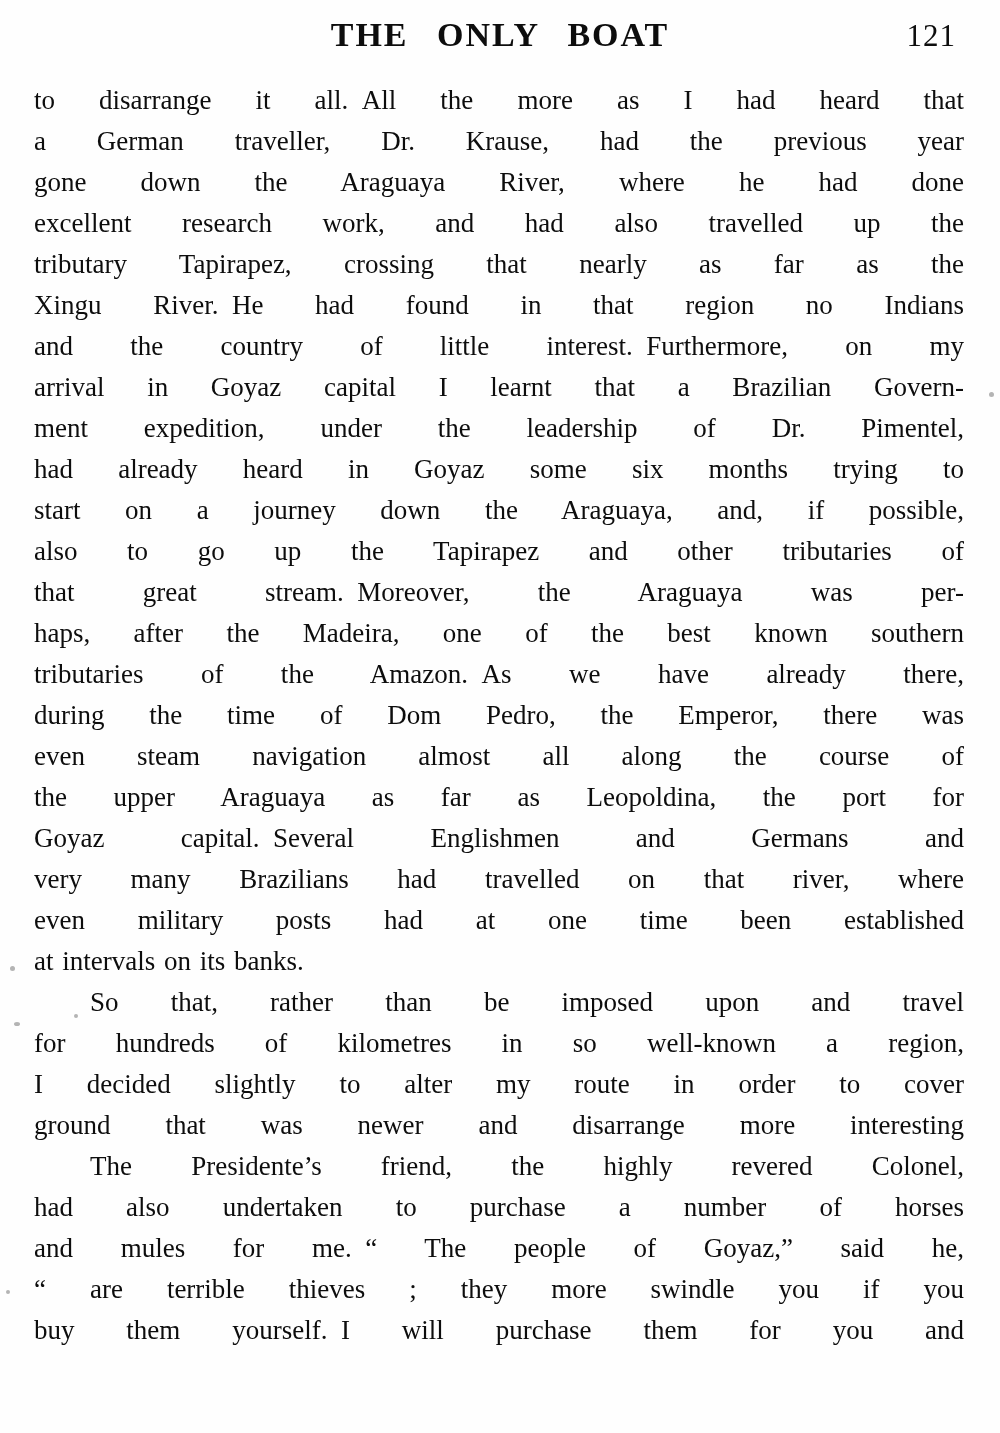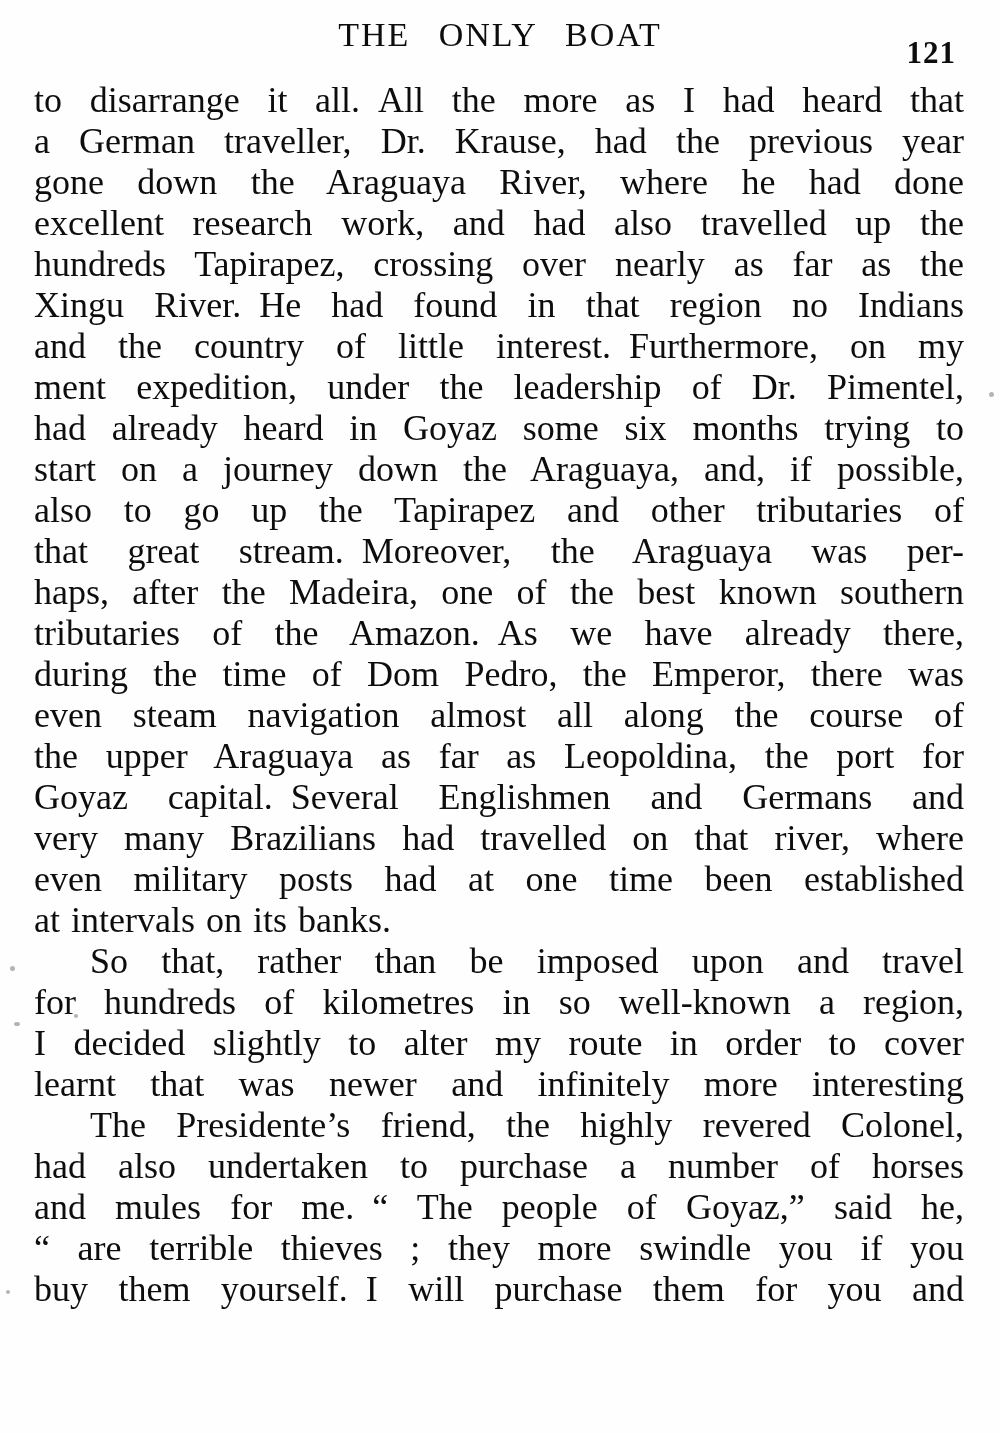--- a/index.html
+++ b/index.html
@@ -21,37 +21,37 @@
     position: relative;
     height: 78px;
   }
   .running-title {
     position: absolute;
     left: 0;
     right: 0;
     top: 16px;
     text-align: center;
     font-size: 34px;
-    font-weight: 400;
+    font-weight: 700;
     letter-spacing: 2px;
     word-spacing: 18px;
   }
   .page-number {
     position: absolute;
     right: 44px;
-    top: 35px;
+    top: 18px;
     font-size: 31px;
-    font-weight: 700;
+    font-weight: 400;
     letter-spacing: 1px;
   }
   .text-block {
     padding: 2px 36px 0 34px;
   }
   .line {
-    font-size: 36px;
+    font-size: 27px;
     line-height: 41px;
     text-align: justify;
     text-align-last: justify;
     word-spacing: 2px;
   }
   .line.para-end {
     text-align-last: left;
   }
   .line.indent {
     padding-left: 56px;
@@ -76,41 +76,42 @@
   <div class="running-header">
     <div class="running-title">THE ONLY BOAT</div>
     <div class="page-number">121</div>
   </div>
 
   <div class="text-block">
     <div class="line">to disarrange it all. All the more as I had heard that</div>
     <div class="line">a German traveller, Dr. Krause, had the previous year</div>
     <div class="line">gone down the Araguaya River, where he had done</div>
     <div class="line">excellent research work, and had also travelled up the</div>
-    <div class="line">hundreds Tapirapez, crossing over nearly as far as the</div>
+    <div class="line">tributary Tapirapez, crossing that nearly as far as the</div>
     <div class="line">Xingu River. He had found in that region no Indians</div>
     <div class="line">and the country of little interest. Furthermore, on my</div>
+    <div class="line">arrival in Goyaz capital I learnt that a Brazilian Govern-</div>
     <div class="line">ment expedition, under the leadership of Dr. Pimentel,</div>
     <div class="line">had already heard in Goyaz some six months trying to</div>
     <div class="line">start on a journey down the Araguaya, and, if possible,</div>
     <div class="line">also to go up the Tapirapez and other tributaries of</div>
     <div class="line">that great stream. Moreover, the Araguaya was per-</div>
     <div class="line">haps, after the Madeira, one of the best known southern</div>
     <div class="line">tributaries of the Amazon. As we have already there,</div>
     <div class="line">during the time of Dom Pedro, the Emperor, there was</div>
     <div class="line">even steam navigation almost all along the course of</div>
     <div class="line">the upper Araguaya as far as Leopoldina, the port for</div>
     <div class="line">Goyaz capital. Several Englishmen and Germans and</div>
     <div class="line">very many Brazilians had travelled on that river, where</div>
     <div class="line">even military posts had at one time been established</div>
     <div class="line para-end">at intervals on its banks.</div>
     <div class="line indent">So that, rather than be imposed upon and travel</div>
     <div class="line">for hundreds of kilometres in so well-known a region,</div>
     <div class="line">I decided slightly to alter my route in order to cover</div>
-    <div class="line">learnt that was newer and infinitely more interesting</div>
+    <div class="line">ground that was newer and disarrange more interesting</div>
     <div class="line indent">The Presidente’s friend, the highly revered Colonel,</div>
     <div class="line">had also undertaken to purchase a number of horses</div>
     <div class="line">and mules for me. “ The people of Goyaz,” said he,</div>
     <div class="line">“ are terrible thieves ; they more swindle you if you</div>
     <div class="line">buy them yourself. I will purchase them for you and</div>
   </div>
 
   <span class="artifact a1"></span>
   <span class="artifact a2"></span>
   <span class="artifact a3"></span>

